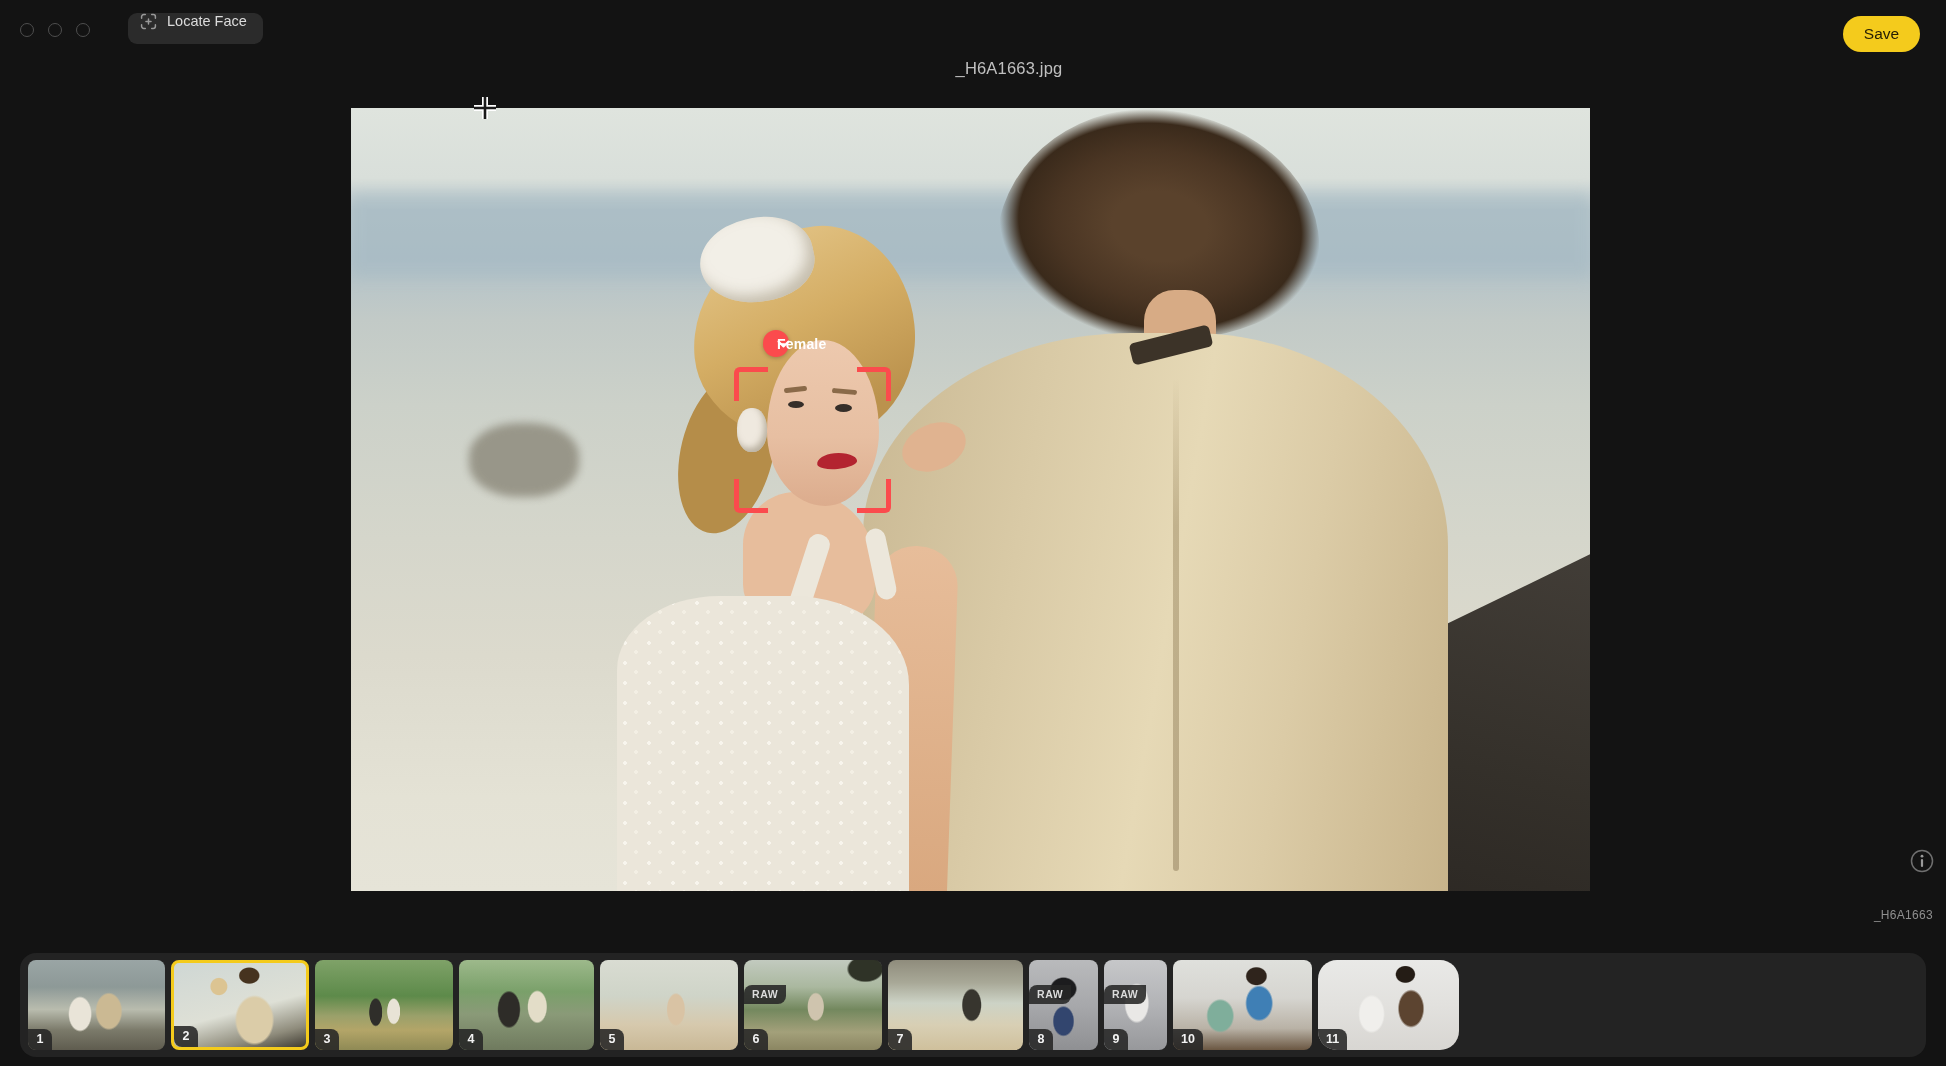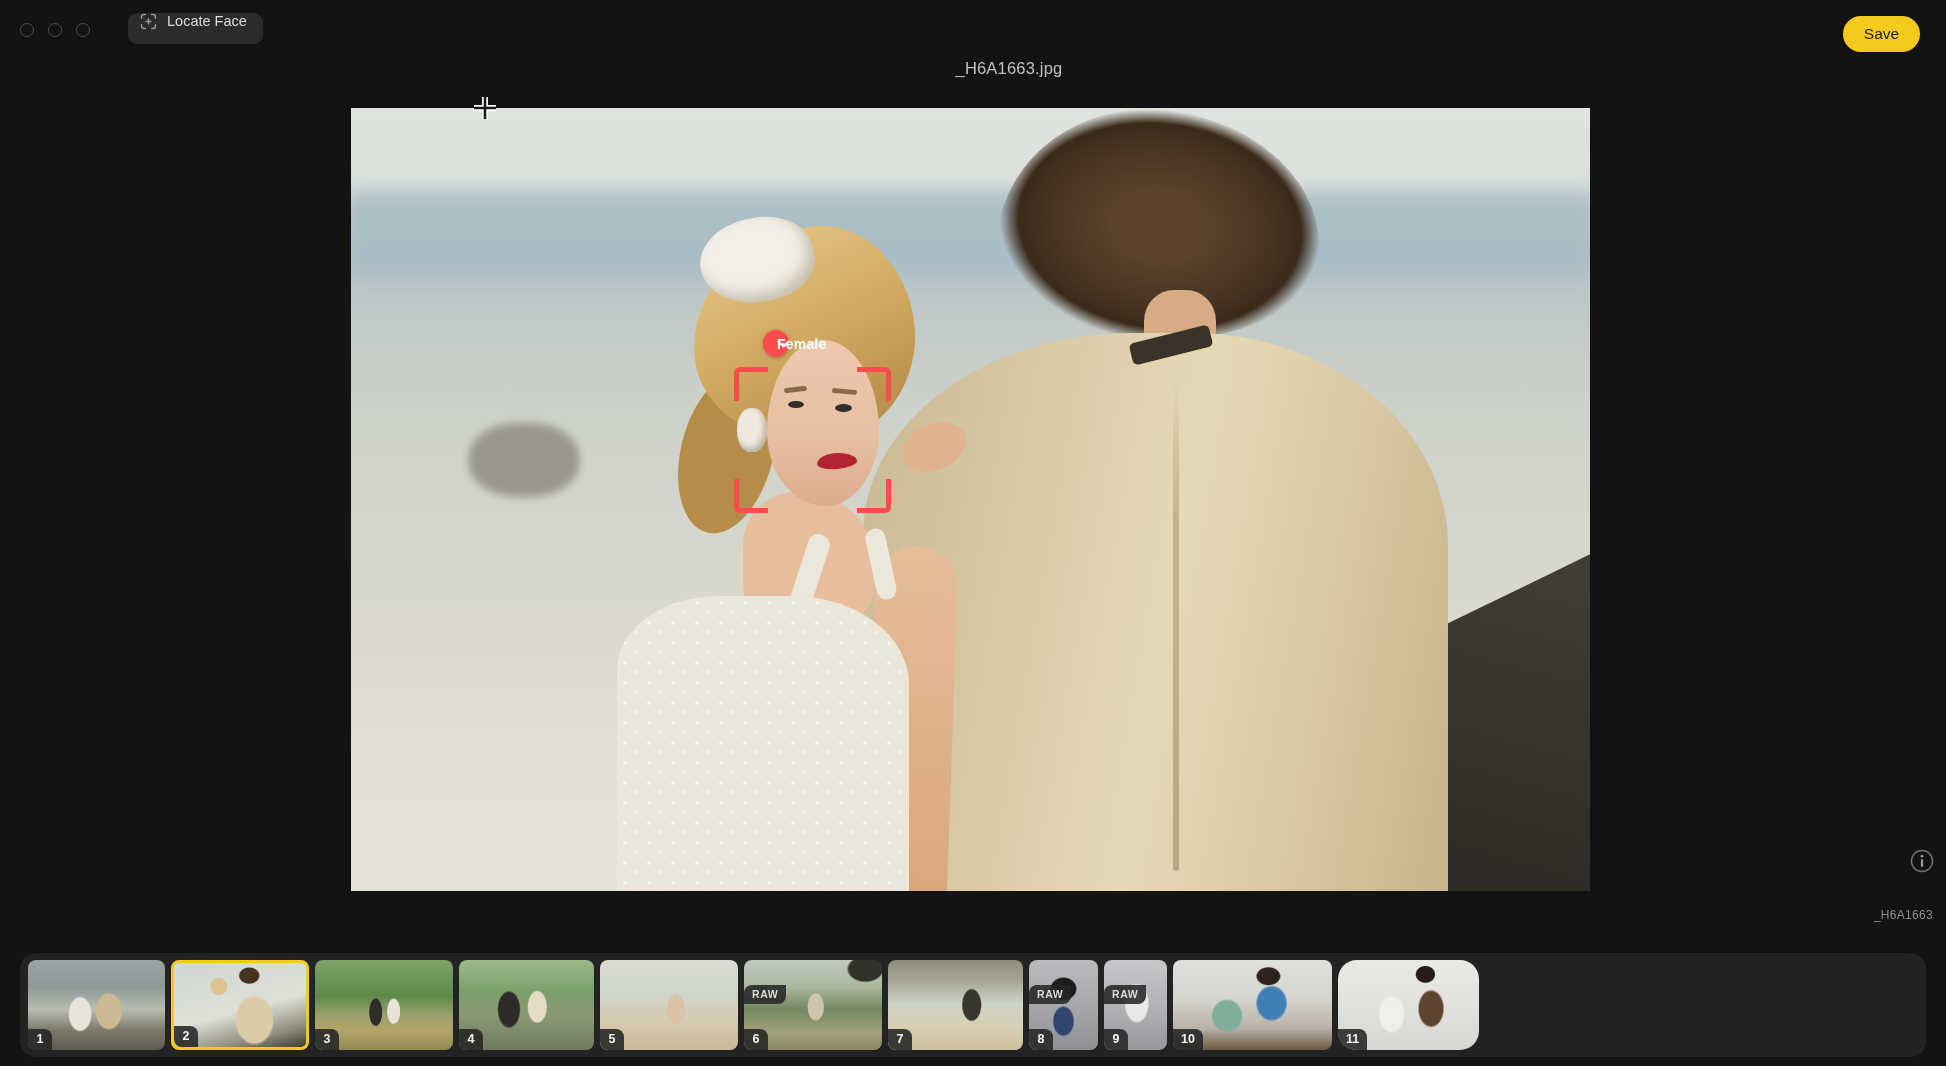--- a/index.html
+++ b/index.html
@@ -166,21 +166,21 @@
   .t7{width:135px;background:
       radial-gradient(ellipse 12% 30% at 62% 50%,#37352e 55%,rgba(55,53,46,0) 62%),
       linear-gradient(180deg,#8f8c7c 0%,#a8a897 25%,#cdd3c6 48%,#d8cfb4 72%,#cfc09c 100%);}
   .t8{width:69px;background:
       radial-gradient(ellipse 30% 20% at 50% 32%,#1c1c1e 58%,rgba(28,28,30,0) 66%),
       radial-gradient(ellipse 24% 26% at 50% 68%,#32456e 58%,rgba(50,69,110,0) 66%),
       linear-gradient(180deg,#b9babc 0%,#a7a8ab 50%,#8f9093 100%);}
   .t9{width:63px;background:
       radial-gradient(ellipse 30% 34% at 52% 48%,#e9e8e6 58%,rgba(233,232,230,0) 66%),
       linear-gradient(180deg,#c6c7c9 0%,#b2b3b6 50%,#97989b 100%);}
-  .t10{width:159px;background:
+  .t10{width:139px;background:
       radial-gradient(ellipse 12% 16% at 60% 18%,#2f241c 58%,rgba(47,36,28,0) 66%),
       radial-gradient(ellipse 16% 30% at 34% 62%,#7fae9b 55%,rgba(127,174,155,0) 63%),
       radial-gradient(ellipse 16% 32% at 62% 48%,#3f7fb5 55%,rgba(63,127,181,0) 63%),
       linear-gradient(180deg,#dfe0dc 0%,#d6d5d0 42%,#b9b2a6 76%,#6b5742 100%);}
   .t11{width:141px;background:
       radial-gradient(ellipse 11% 15% at 62% 16%,#241c15 58%,rgba(36,28,21,0) 66%),
       radial-gradient(ellipse 15% 34% at 38% 60%,#f0efec 55%,rgba(240,239,236,0) 63%),
       radial-gradient(ellipse 15% 34% at 66% 54%,#5c4430 55%,rgba(92,68,48,0) 63%),
       linear-gradient(180deg,#e9e9e7 0%,#e2e1de 50%,#d8d6d2 100%); border-radius: 19px;}
 </style>

